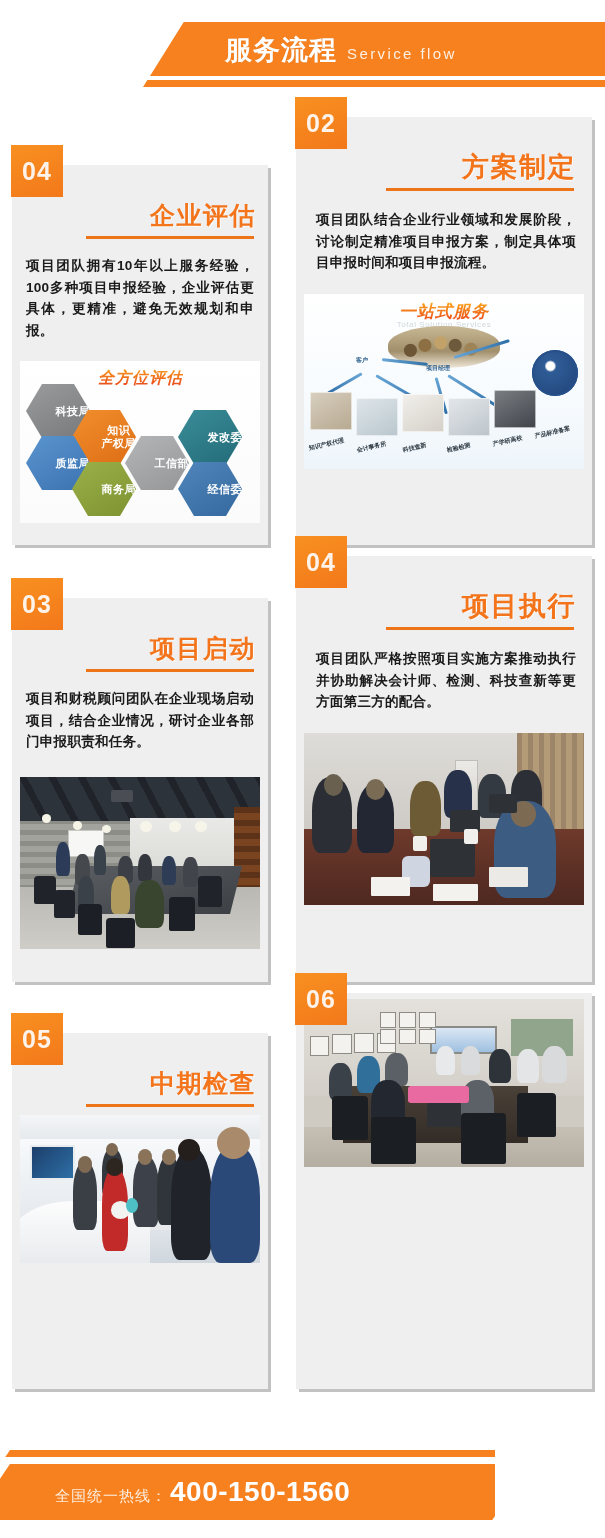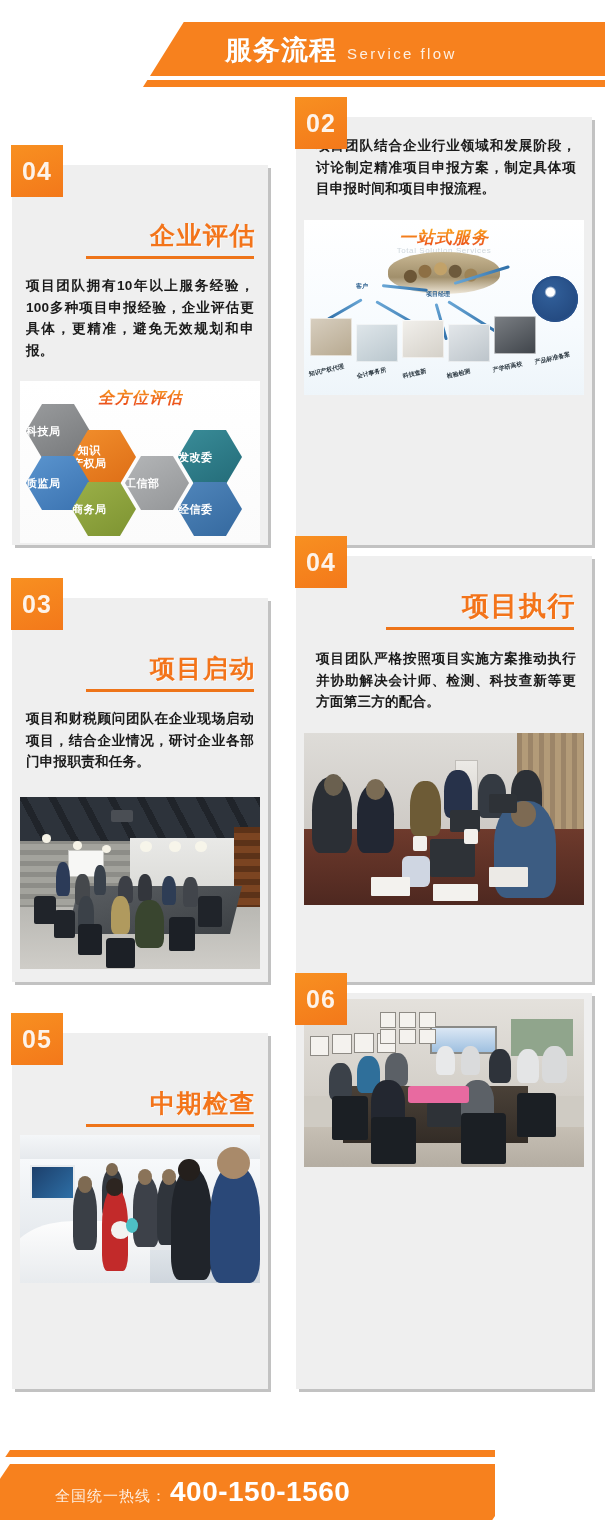--- a/index.html
+++ b/index.html
@@ -112,21 +112,21 @@
   .card-body {
     color: #1a1a1a;
     font-size: 13.6px;
     line-height: 21.5px;
     letter-spacing: 0.2px;
     font-weight: bold;
     text-align: justify;
   }
 
   
-  .col-left .title-wrap { padding: 54px 12px 0 0; }
+  .col-left .title-wrap { padding: 34px 12px 0 0; }
   .col-left .title-rule { margin-left: 74px; margin-right: 2px; }
   .col-left .card-body  { padding: 16px 14px 14px 14px; }
 
   
   .col-right .title-wrap { padding: 34px 16px 0 0; }
   .col-right .title-rule { margin-left: 90px; margin-right: 2px; }
   .col-right .card-body  { padding: 18px 16px 14px 20px; }
   .col-right .card-title { font-size: 27px; }
 
   .photo-frame {
@@ -156,21 +156,21 @@
     -webkit-background-clip: text;
     background-clip: text;
     color: transparent;
     text-shadow: 0 0 0 rgba(0,0,0,0);
     z-index: 4;
   }
   .hex {
     position: absolute;
     width: 64px; height: 56px;
     clip-path: polygon(25% 2%, 75% 2%, 100% 50%, 75% 98%, 25% 98%, 0 50%);
-    display: flex; align-items: center; justify-content: flex-start;
+    display: flex; align-items: center; justify-content: flex-end;
     color: #ffffff;
     font-size: 11px;
     font-weight: bold;
     line-height: 13px;
     text-align: center;
     letter-spacing: .5px;
   }
 
   
   .onestop {
@@ -351,20 +351,24 @@
           </div>
         <div class="hex" style="left:158px;top:100px;background:linear-gradient(150deg,#5086bb,#34689e);">
             <span>经信委</span>
           </div>
       </div>
     </div>
   </div>
 
   <div class="card col-right" style="top:117px;height:428px;">
     <div class="badge left-out">02</div>
+    <div class="title-wrap">
+      <div class="card-title">方案制定</div>
+      <div class="title-rule"></div>
+    </div>
     <div class="card-body">项目团队结合企业行业领域和发展阶段，讨论制定精准项目申报方案，制定具体项目申报时间和项目申报流程。</div>
     <div class="photo-frame" style="height:175px;">
       <div class="onestop">
         <div class="os-title">一站式服务</div>
         <div class="os-sub">Total Solution Services</div>
         <div class="os-hub"></div>
         <div class="os-lbl" style="left:52px; top:62px;">客户</div>
         <div class="os-lbl" style="left:122px;top:70px;">项目经理</div>
 
         <div class="os-arrow" style="left:78px; top:64px; width:46px; transform:rotate(6deg);"></div>

